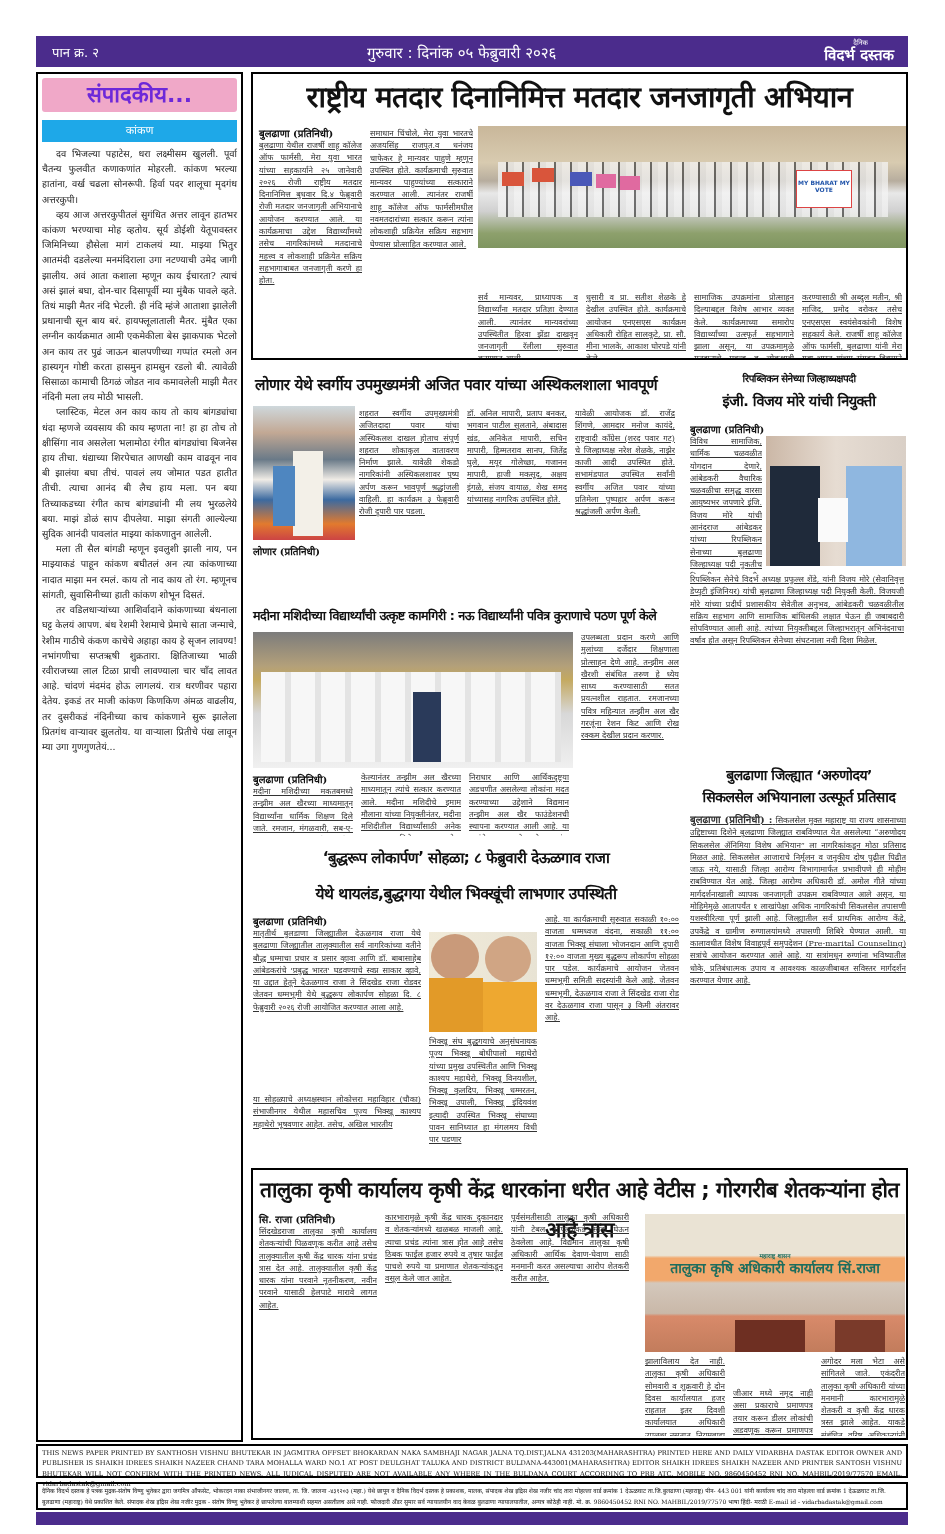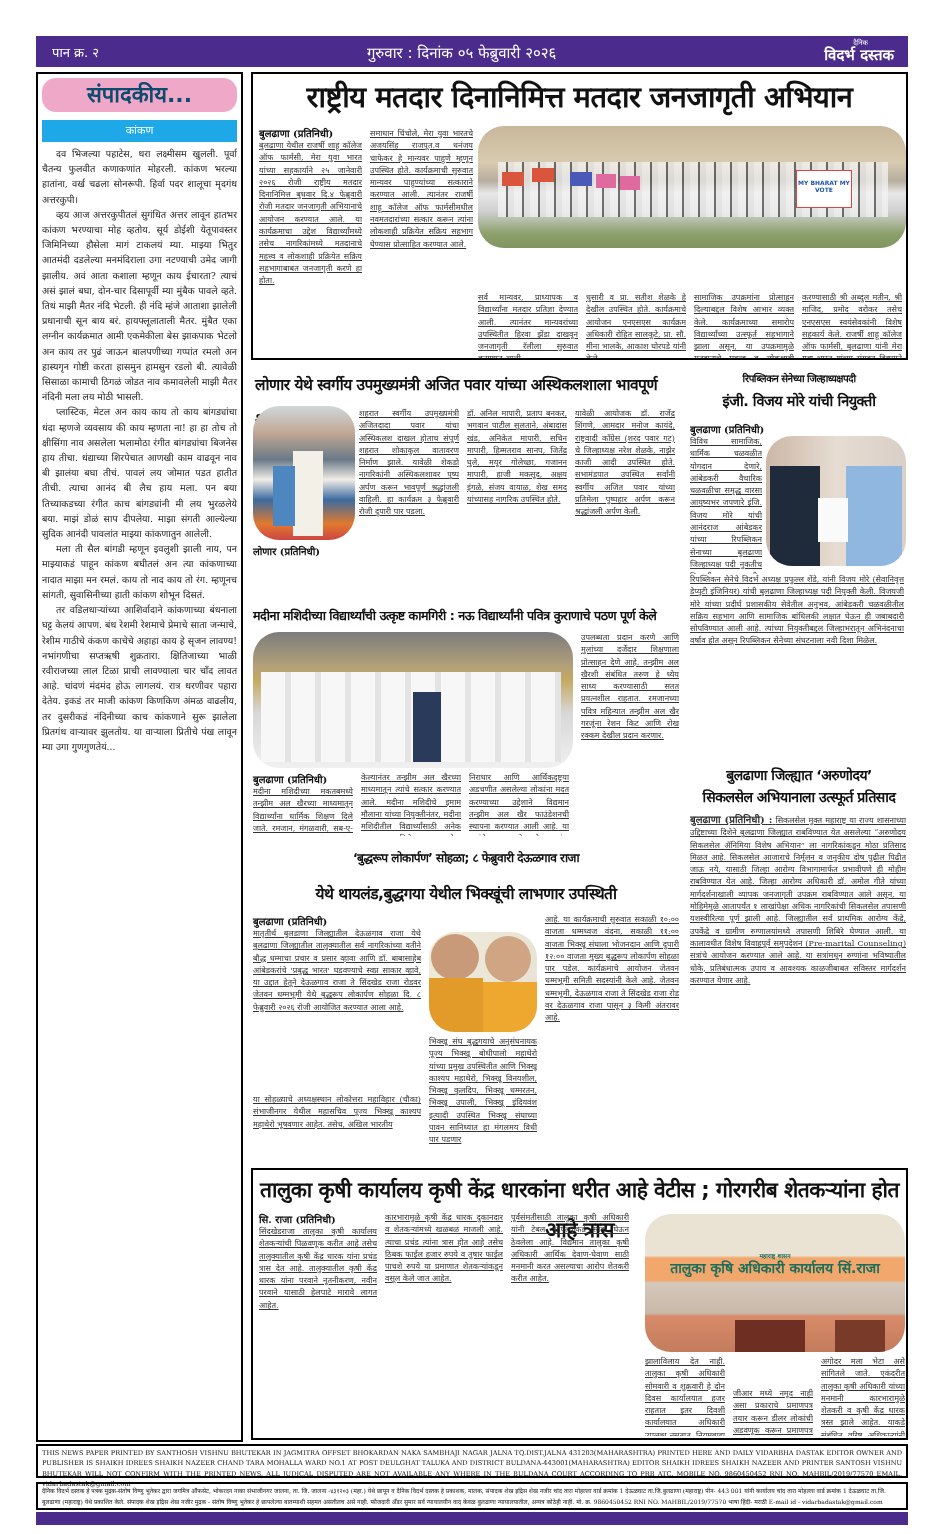--- a/index.html
+++ b/index.html
@@ -6,31 +6,31 @@
   html, body { width: 945px; height: 1534px; background: #ffffff; overflow: hidden; }
   body { font-family: "DejaVu Sans", "Liberation Sans", sans-serif; color: #111; position: relative; }
   .masthead { position: absolute; left: 36px; top: 36px; width: 872px; height: 31px; background: #4b2c8c; color: #fff; display: flex; align-items: center; justify-content: space-between; padding: 0 14px 0 16px; }
   .masthead .page-no { font-size: 13px; }
   .masthead .date { font-size: 15px; }
   .masthead .brand { text-align: right; line-height: 1; }
   .masthead .brand small { display: block; font-size: 7px; margin-right: 26px; }
   .masthead .brand span { font-size: 15px; font-weight: bold; }
 
   .editorial { position: absolute; left: 36px; top: 72px; width: 207px; height: 1370px; border: 2px solid #000; padding: 4px; overflow: hidden; }
-  .ed-title { background: #f0a8c8; border-radius: 14px; height: 34px; text-align: center; font-size: 22px; font-weight: bold; line-height: 34px; color: #0c4a6e; }
+  .ed-title { background: #f0a8c8; border-radius: 3px; height: 34px; text-align: center; font-size: 22px; font-weight: bold; line-height: 34px; color: #6d28d9; }
   .ed-sub { background: #1ea8e8; color: #fff; text-align: center; font-size: 11px; height: 22px; line-height: 22px; margin-top: 8px; }
   .ed-body { font-family: "DejaVu Serif", serif; font-size: 9.4px; line-height: 15.2px; text-align: justify; margin-top: 4px; color: #222; }
   .ed-body p { text-indent: 14px; }
 
   .box { position: absolute; border: 2px solid #000; overflow: hidden; }
   .headline { font-weight: bold; color: #111; text-align: center; letter-spacing: -0.5px; }
   .byline { font-family: "DejaVu Serif", serif; font-weight: bold; font-size: 10px; }
   .cols { display: flex; gap: 8px; }
   .col { font-family: "DejaVu Serif", serif; font-size: 8px; line-height: 12.3px; text-align: justify; color: #333; overflow: hidden; text-decoration: underline; }
-  .photo { position: absolute; overflow: hidden; border-radius: 26px; }
+  .photo { position: absolute; overflow: hidden; }
 
   .footer1 { position: absolute; left: 36px; top: 1444px; width: 872px; height: 34px; border: 2px solid #000000; font-size: 6.6px; line-height: 10.3px; padding: 2px 4px; font-family: "DejaVu Serif", serif; text-align: justify; }
   .footer2 { position: absolute; left: 36px; top: 1482px; width: 872px; height: 28px; border: 2px solid #000; font-size: 6px; line-height: 11px; padding: 1px 4px; font-family: "DejaVu Serif", serif; overflow: hidden; }
   .bottom-band { position: absolute; left: 36px; top: 1512px; width: 872px; height: 13px; background: #4b2c8c; }
 </style>
 </head>
 <body>
 
 <div class="masthead">
   <span class="page-no">पान क्र. २</span>
@@ -129,21 +129,21 @@
 <div style="position:absolute; left:690px; top:764px; width:218px; height:392px; overflow:hidden;">
   <div class="headline" style="font-size:14px; line-height:22px;">बुलढाणा जिल्ह्यात ‘अरुणोदय’</div>
   <div class="headline" style="font-size:14px; line-height:22px;">सिकलसेल अभियानाला उत्स्फूर्त प्रतिसाद</div>
   <div class="col" style="width:216px; height:330px; margin-top:6px;">
     <span class="byline">बुलढाणा (प्रतिनिधी) :</span>
     <span>सिकलसेल मुक्त महाराष्ट्र या राज्य शासनाच्या उद्दिष्टाच्या दिशेने बुलढाणा जिल्ह्यात राबविण्यात येत असलेल्या “अरुणोदय सिकलसेल ॲनिमिया विशेष अभियान” ला नागरिकांकडून मोठा प्रतिसाद मिळत आहे. सिकलसेल आजाराचे निर्मूलन व जनुकीय दोष पुढील पिढीत जाऊ नये, यासाठी जिल्हा आरोग्य विभागामार्फत प्रभावीपणे ही मोहीम राबविण्यात येत आहे. जिल्हा आरोग्य अधिकारी डॉ. अमोल गीते यांच्या मार्गदर्शनाखाली व्यापक जनजागृती उपक्रम राबविण्यात आले असून, या मोहिमेमुळे आतापर्यंत १ लाखांपेक्षा अधिक नागरिकांची सिकलसेल तपासणी यशस्वीरित्या पूर्ण झाली आहे. जिल्ह्यातील सर्व प्राथमिक आरोग्य केंद्रे, उपकेंद्रे व ग्रामीण रुग्णालयांमध्ये तपासणी शिबिरे घेण्यात आली. या कालावधीत विशेष विवाहपूर्व समुपदेशन (Pre-marital Counseling) सत्रांचे आयोजन करण्यात आले आहे. या सत्रांमधून रुग्णांना भविष्यातील धोके, प्रतिबंधात्मक उपाय व आवश्यक काळजीबाबत सविस्तर मार्गदर्शन करण्यात येणार आहे.</span>
   </div>
 </div>
 
 <div style="position:absolute; left:251px; top:840px; width:430px; height:316px; overflow:hidden;">
-  <div class="headline" style="font-size:12px; line-height:36px;">‘बुद्धरूप लोकार्पण’ सोहळा; ८ फेब्रुवारी देऊळगाव राजा</div>
+  <div class="headline" style="font-size:15px; line-height:36px;">‘बुद्धरूप लोकार्पण’ सोहळा; ८ फेब्रुवारी देऊळगाव राजा</div>
   <div class="headline" style="font-size:15.5px; line-height:36px;">येथे थायलंड,बुद्धगया येथील भिक्खूंची लाभणार उपस्थिती</div>
   <div style="position:absolute; left:2px; top:74px; width:168px;">
     <div class="byline">बुलढाणा (प्रतिनिधी)</div>
     <div class="col" style="height:152px;">मातृतीर्थ बुलडाणा जिल्ह्यातील देऊळगाव राजा येथे बुलढाणा जिल्ह्यातील तालुक्यातील सर्व नागरिकांच्या वतीने बौद्ध धम्माचा प्रचार व प्रसार व्हावा आणि डॉ. बाबासाहेब आंबेडकरांचे 'प्रबुद्ध भारत' घडवण्याचे स्वप्न साकार व्हावे, या उद्दात हेतूने देऊळगाव राजा ते सिंदखेड राजा रोडवर जेतवन धम्मभूमी येथे बुद्धरूप लोकार्पण सोहळा दि. ८ फेब्रुवारी २०२६ रोजी आयोजित करण्यात आला आहे.</div>
   </div>
   <div class="photo" style="left:178px; top:92px; width:108px; height:100px; background:linear-gradient(90deg,#f0ead8,#e8e3d4);">
     <div style="position:absolute; left:2px; top:2px; width:48px; height:46px; border-radius:50%; background:#c99a7a;"></div>
     <div style="position:absolute; left:0; top:46px; width:54px; height:54px; background:#e29a28;"></div>
     <div style="position:absolute; left:56px; top:4px; width:46px; height:46px; border-radius:50%; background:#d0a584;"></div>
     <div style="position:absolute; left:54px; top:50px; width:54px; height:50px; background:#eea830;"></div>

